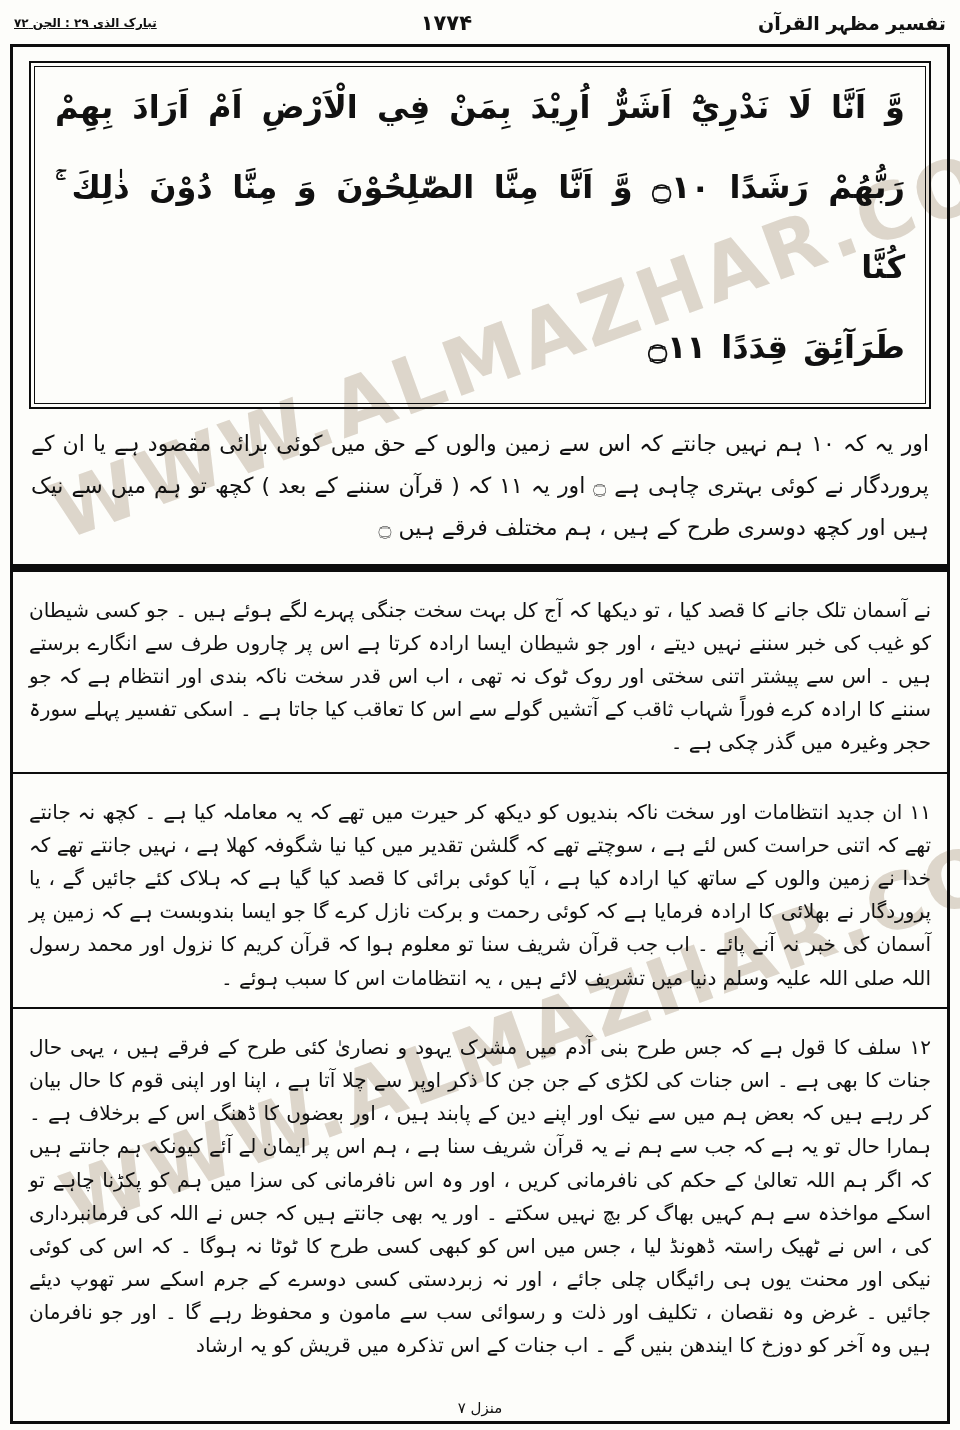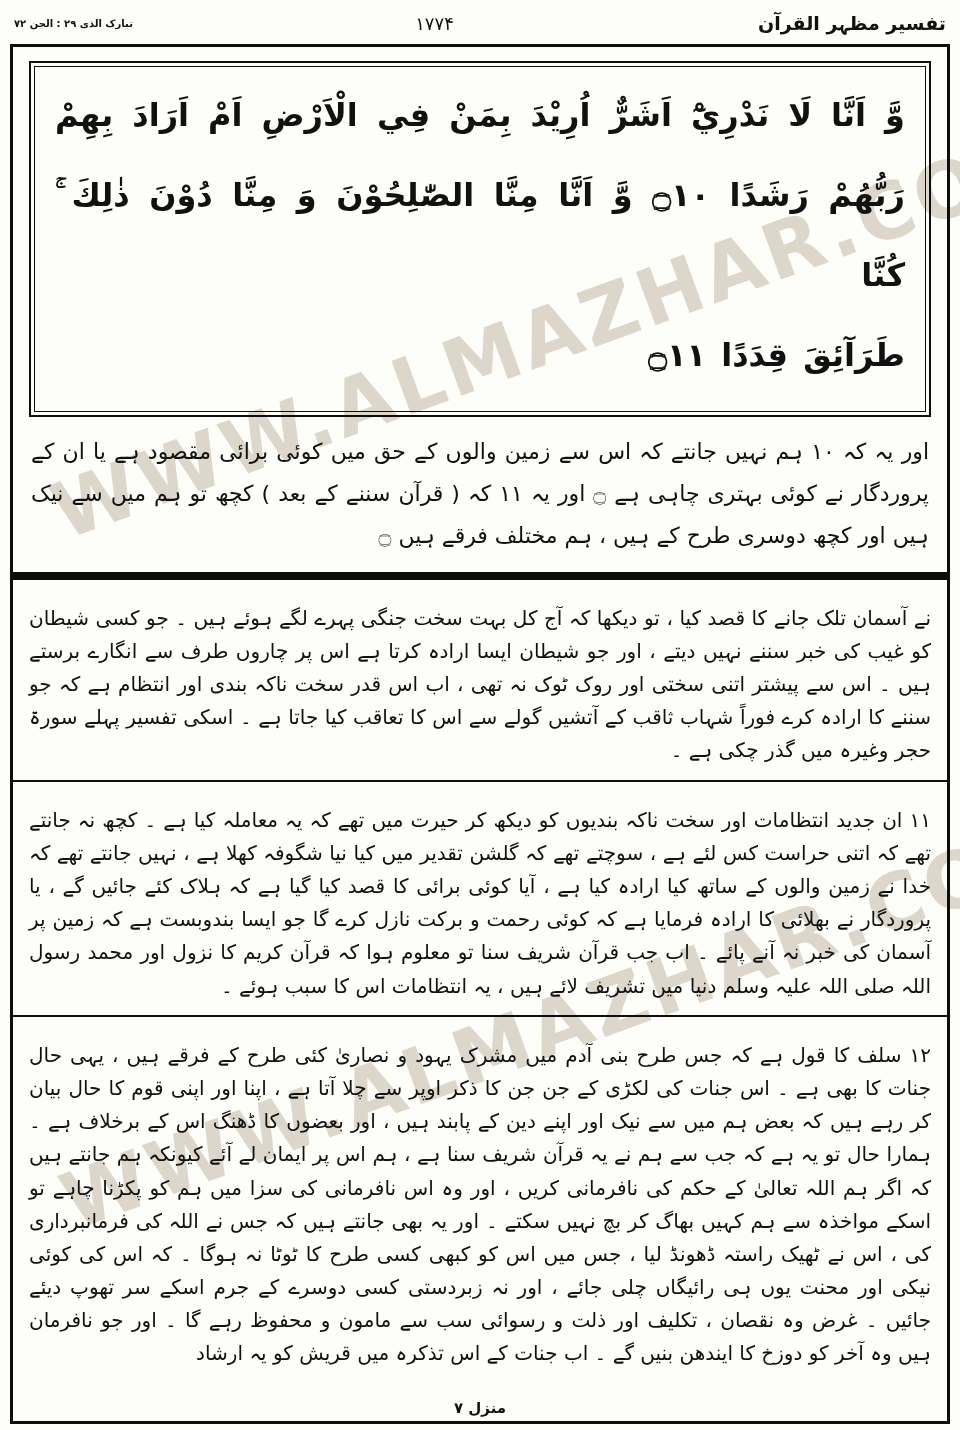--- a/index.html
+++ b/index.html
@@ -38,42 +38,42 @@
     position: absolute;
     top: 6px; left: 14px; right: 14px;
     height: 34px;
     display: flex;
     justify-content: space-between;
     align-items: center;
     direction: rtl;
     z-index: 2;
   }
   .h-right  { font-size: 19px; font-weight: bold; margin-left: 22px; }
-  .h-center { font-size: 18px; font-weight: normal; letter-spacing: 2px; }
-  .h-left   { font-size: 10px; font-weight: bold; }
+  .h-center { font-size: 21px; font-weight: bold; letter-spacing: 2px; }
+  .h-left   { font-size: 12px; font-weight: bold; text-decoration: underline; }
 
   
   .border-box {
     position: absolute;
     top: 44px; left: 10px; right: 10px; bottom: 6px;
     border: 3px solid #0d0d0d;
     padding: 14px 16px 34px;
     direction: rtl;
     z-index: 2;
   }
 
   
   .quran-outer {
     border: 2px solid #0d0d0d;
     padding: 3px;
     background: transparent;
   }
   .quran-inner {
     border: 1px solid #0d0d0d;
-    padding: 8px 20px 16px;
+    padding: 0 20px 16px;
   }
   .q-line {
     font-size: 32px;
     font-weight: bold;
     line-height: 2.5;
     direction: rtl;
     word-spacing: 4px;
   }
   .q-just { text-align: justify; text-align-last: justify; }
   .q-center { text-align: right; }
@@ -108,21 +108,21 @@
     text-align: justify;
     direction: rtl;
   }
 
   
   .footer {
     position: absolute;
     bottom: 4px; left: 0; right: 0;
     text-align: center;
     font-size: 15px;
-    font-weight: bold;
+    font-weight: normal;
   }
 </style>
 </head>
 <body>
 
 <div class="page">
 
   <div class="watermark wm1">WWW.ALMAZHAR.COM</div>
   <div class="watermark wm2">WWW.ALMAZHAR.COM</div>
 

